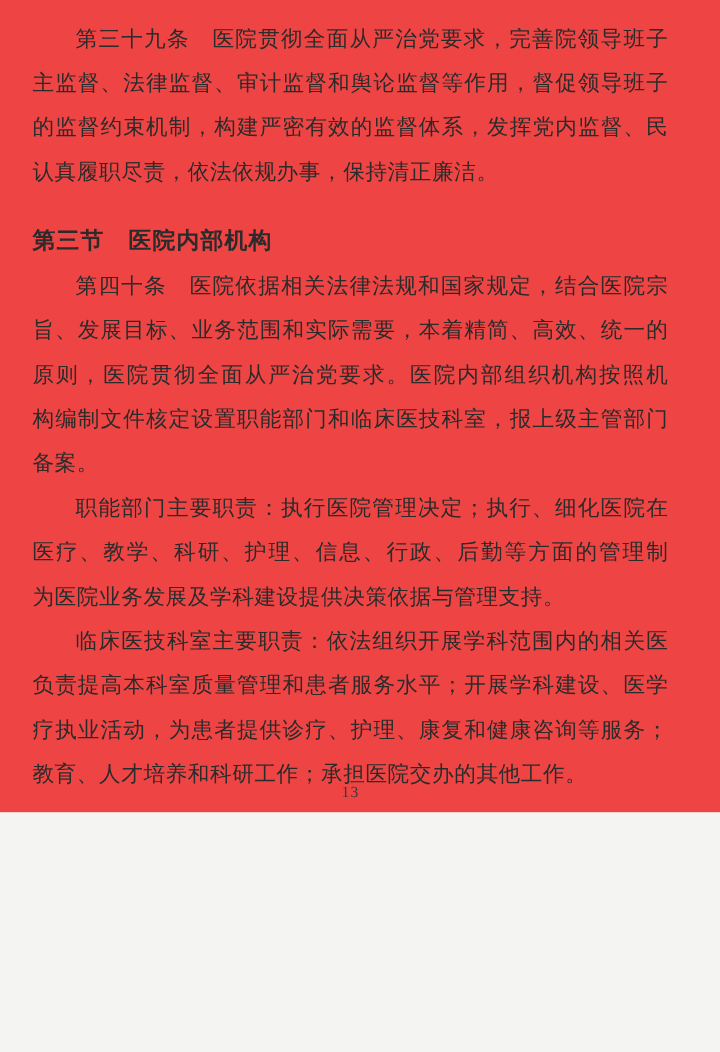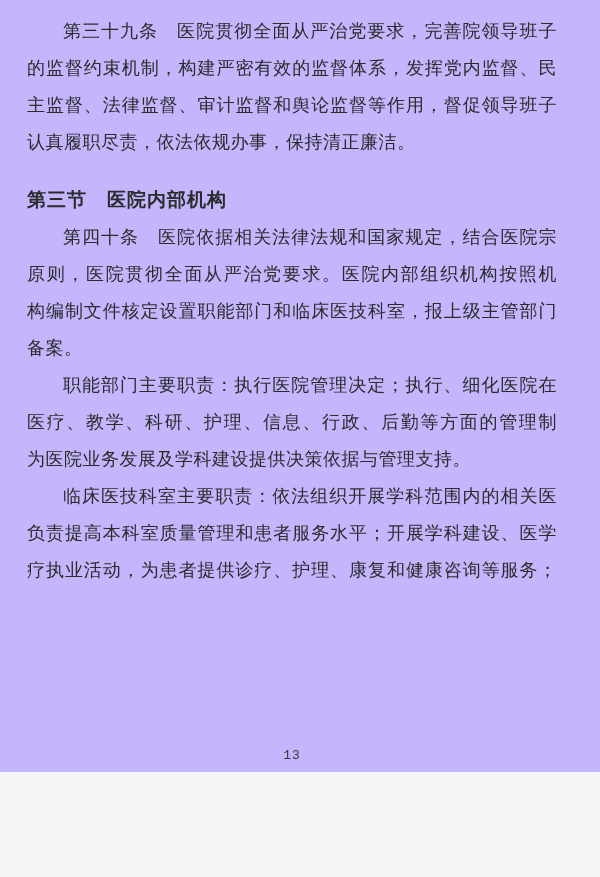--- a/index.html
+++ b/index.html
@@ -3,26 +3,26 @@
 <meta charset="utf-8">
 <style>
   html, body {
     margin: 0;
     padding: 0;
     background: #f4f4f2;
   }
   .page {
     position: relative;
     width: 600px;
-    height: 772px;
+    height: 677px;
     margin: 0 auto;
-    background: #c4b5fd;
+    background: #ef4444;
     box-sizing: border-box;
     padding: 14px 43px 0 27px;
-    font-family: Liberation Mono, monospace;
+    font-family: Liberation Serif, serif;
     color: #2b2b2b;
     overflow: hidden;
   }
   .paragraph { margin: 0; }
   .line {
     font-size: 18px;
     line-height: 37px;
     height: 37px;
     letter-spacing: 0.5px;
     text-align: justify;
@@ -52,35 +52,37 @@
     color: #3a3a3a;
     letter-spacing: 1px;
   }
 </style>
 </head>
 <body>
 
 <div class="page">
   <div class="paragraph">
       <div class="line indent">第三十九条　医院贯彻全面从严治党要求，完善院领导班子</div>
+      <div class="line">主监督、法律监督、审计监督和舆论监督等作用，督促领导班子</div>
       <div class="line">的监督约束机制，构建严密有效的监督体系，发挥党内监督、民</div>
-      <div class="line">主监督、法律监督、审计监督和舆论监督等作用，督促领导班子</div>
       <div class="line last">认真履职尽责，依法依规办事，保持清正廉洁。</div>
     </div>
     <div class="heading">第三节　医院内部机构</div>
     <div class="paragraph">
       <div class="line indent">第四十条　医院依据相关法律法规和国家规定，结合医院宗</div>
+      <div class="line">旨、发展目标、业务范围和实际需要，本着精简、高效、统一的</div>
       <div class="line">原则，医院贯彻全面从严治党要求。医院内部组织机构按照机</div>
       <div class="line">构编制文件核定设置职能部门和临床医技科室，报上级主管部门</div>
       <div class="line last">备案。</div>
     </div>
     <div class="paragraph">
       <div class="line indent">职能部门主要职责：执行医院管理决定；执行、细化医院在</div>
       <div class="line">医疗、教学、科研、护理、信息、行政、后勤等方面的管理制度；</div>
       <div class="line last">为医院业务发展及学科建设提供决策依据与管理支持。</div>
     </div>
     <div class="paragraph">
       <div class="line indent">临床医技科室主要职责：依法组织开展学科范围内的相关医</div>
       <div class="line">负责提高本科室质量管理和患者服务水平；开展学科建设、医学</div>
       <div class="line">疗执业活动，为患者提供诊疗、护理、康复和健康咨询等服务；</div>
+      <div class="line last">教育、人才培养和科研工作；承担医院交办的其他工作。</div>
     </div>
     <div class="footer">13</div>
 </div>
 
 </body></html>

